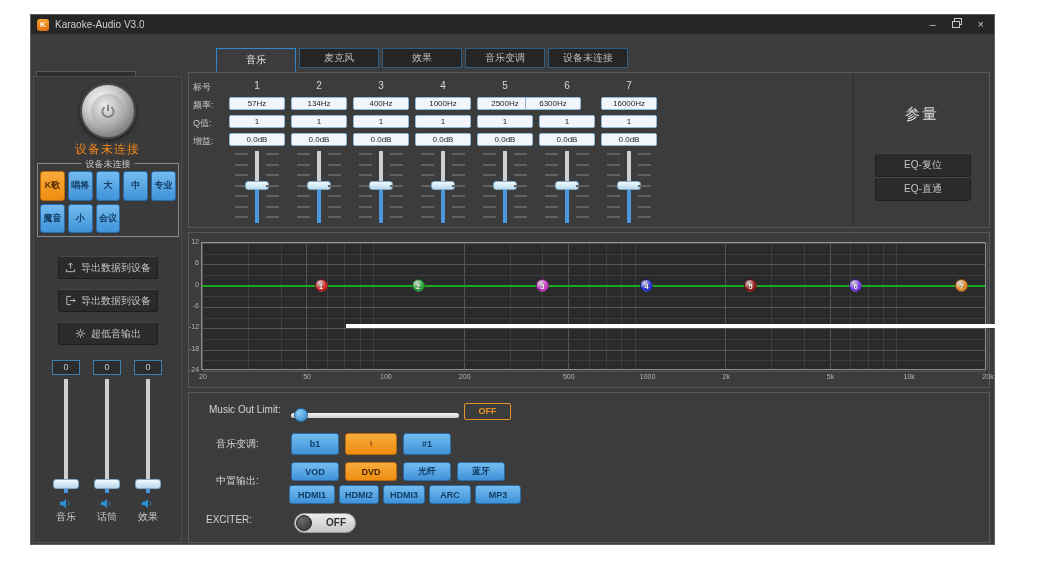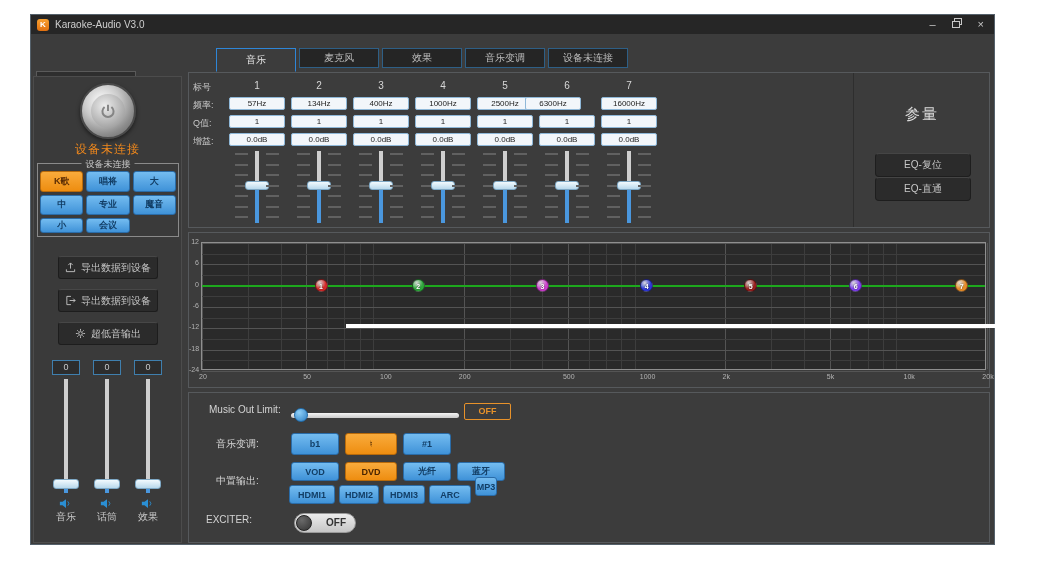--- a/index.html
+++ b/index.html
@@ -29,21 +29,21 @@
           border:2px solid #4a4a4a; box-shadow:0 2px 4px rgba(0,0,0,.5); }
   .knob-inner { position:absolute; left:9px; top:9px; width:34px; height:34px; border-radius:50%;
           background:radial-gradient(circle at 40% 35%, #ececec, #a8a8a8 70%, #8a8a8a); display:flex;
           align-items:center; justify-content:center; }
   .dev-status { position:absolute; left:0; top:64px; width:100%; text-align:center; color:#f0881c;
           font-size:12px; letter-spacing:1px; }
   .groupbox { position:absolute; left:3px; top:86px; width:142px; height:74px; border:1px solid #8a8a8a; }
   .groupbox-title { position:absolute; top:-6px; left:50%; transform:translateX(-50%); background:#3a3a3a;
           padding:0 4px; color:#c8c8c8; font-size:9px; white-space:nowrap; }
   .mode-grid { position:absolute; left:2px; top:7px; width:136px; height:62px;
-          display:grid; grid-template-columns:repeat(3,1fr); grid-template-rows:repeat(2,1fr); gap:3px; }
+          display:grid; grid-template-columns:repeat(5,1fr); grid-template-rows:repeat(2,1fr); gap:3px; }
   .mode-btn { background:linear-gradient(#74bcf0,#3f92d8); border:1px solid #2a6ca8; border-radius:3px;
           color:#123e66; font-size:9px; font-weight:bold; display:flex; align-items:center; justify-content:center; cursor:pointer; }
   .mode-btn.active { background:linear-gradient(#f9ab3c,#ee8d10); border-color:#b86a0a; color:#5c2d04; }
 
   .action-btn { position:absolute; left:24px; width:100px; height:23px; background:#2b2b2b;
           border:1px solid #1d1d1d; border-top-color:#474747; border-radius:3px; color:#c4c4c4; font-size:10px;
           display:flex; align-items:center; justify-content:center; gap:5px; cursor:pointer; }
   .action-btn svg { flex:0 0 auto; }
 
   .fader-valbox { position:absolute; width:28px; height:15px; background:#2d2d2d; border:1px solid #3f7fae;
@@ -385,21 +385,21 @@
         <div class="sel-btn" style="left: 102px; top: 69px; width: 48px; height: 19px;">VOD</div>
         <div class="sel-btn active" style="left: 156px; top: 69px; width: 52px; height: 19px;">DVD</div>
         <div class="sel-btn" style="left: 214px; top: 69px; width: 48px; height: 19px;">光纤</div>
         <div class="sel-btn" style="left: 268px; top: 69px; width: 48px; height: 19px;">蓝牙</div>
       </div>
     <div id="input-row2">
         <div class="sel-btn" style="left: 100px; top: 92px; width: 46px; height: 19px;">HDMI1</div>
         <div class="sel-btn" style="left: 150px; top: 92px; width: 40px; height: 19px;">HDMI2</div>
         <div class="sel-btn" style="left: 194px; top: 92px; width: 42px; height: 19px;">HDMI3</div>
         <div class="sel-btn" style="left: 240px; top: 92px; width: 42px; height: 19px;">ARC</div>
-        <div class="sel-btn" style="left: 286px; top: 84px; width: 22px; height: 19px; text-align: center;">MP3</div>
+        <div class="sel-btn" style="left: 286px; top: 92px; width: 46px; height: 19px; text-align: center;">MP3</div>
       </div>
 
     <span class="b-label" style="left:17px; top:121px">EXCITER:</span>
     <div class="toggle">
       <div class="toggle-knob"></div>
       <span class="toggle-text">OFF</span>
     </div>
   </div>
 
   <div id="annotation-line" style="top: 324px; left: 346px; width: 708px; background: rgb(255, 255, 255);"></div>

